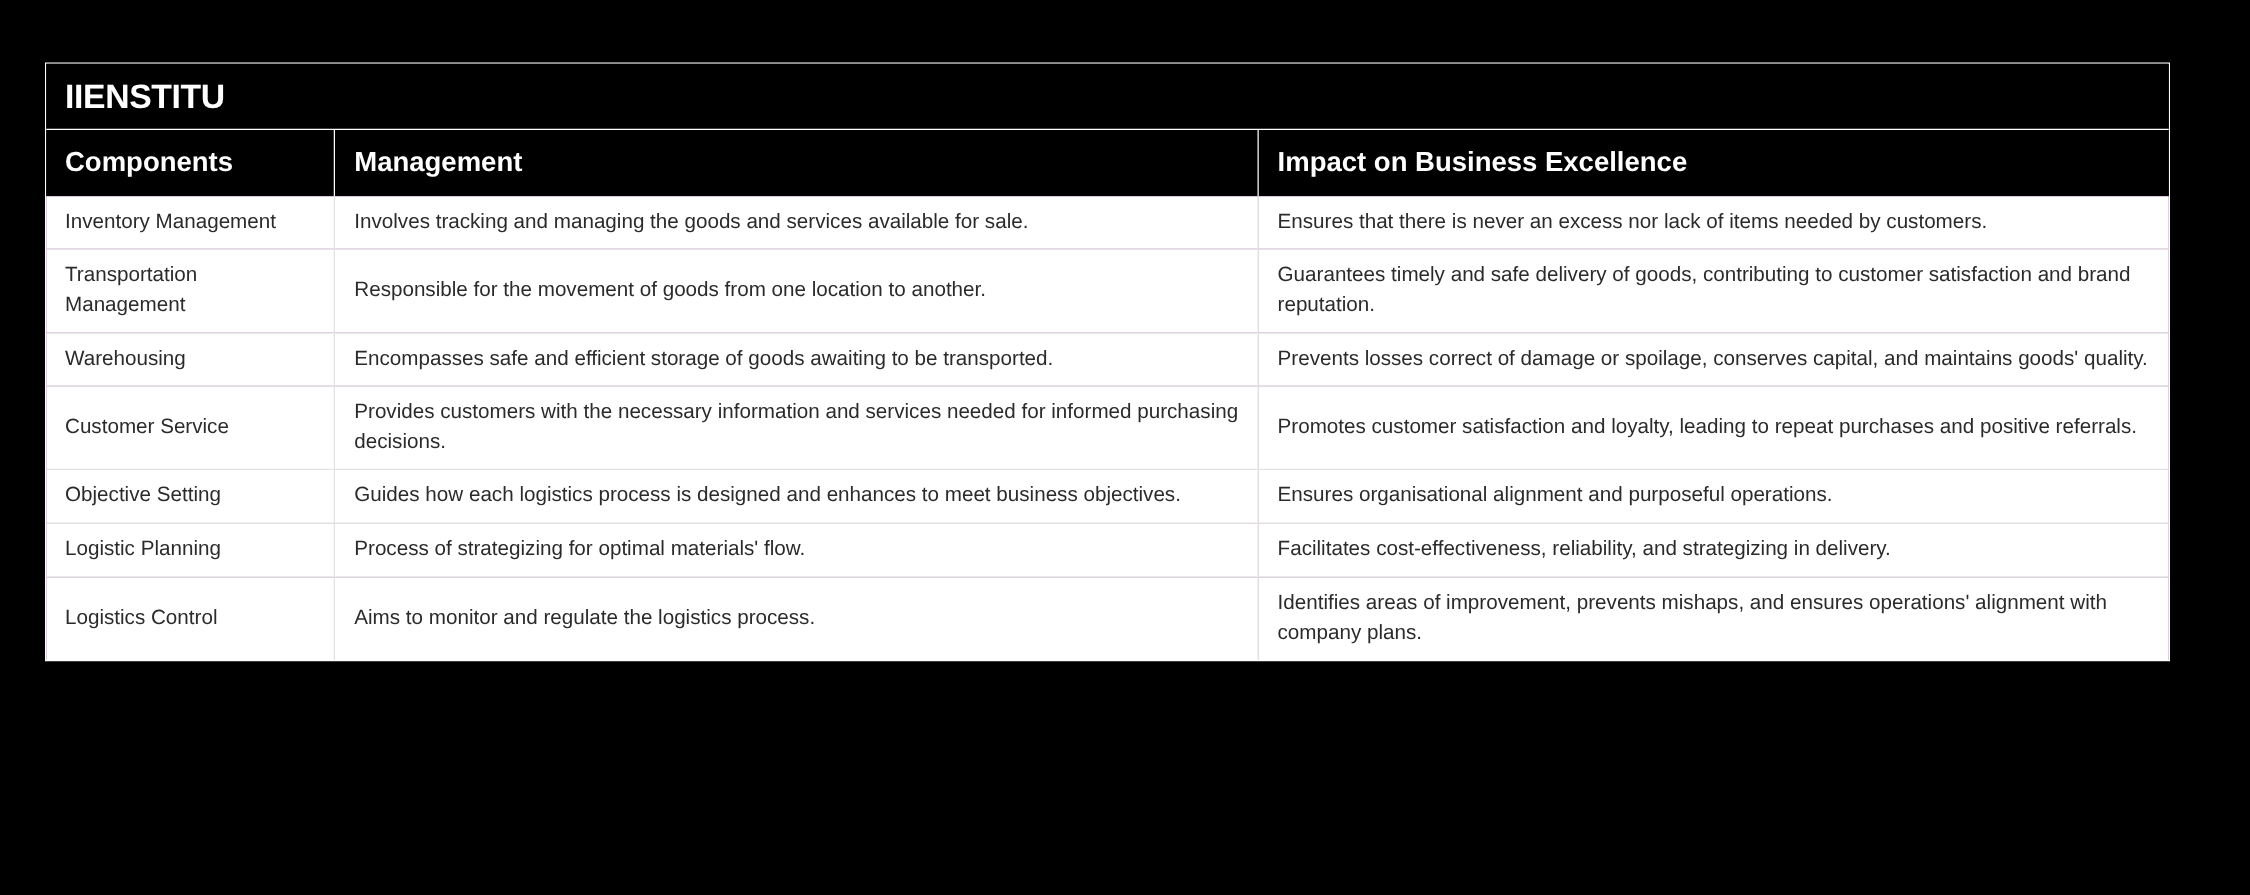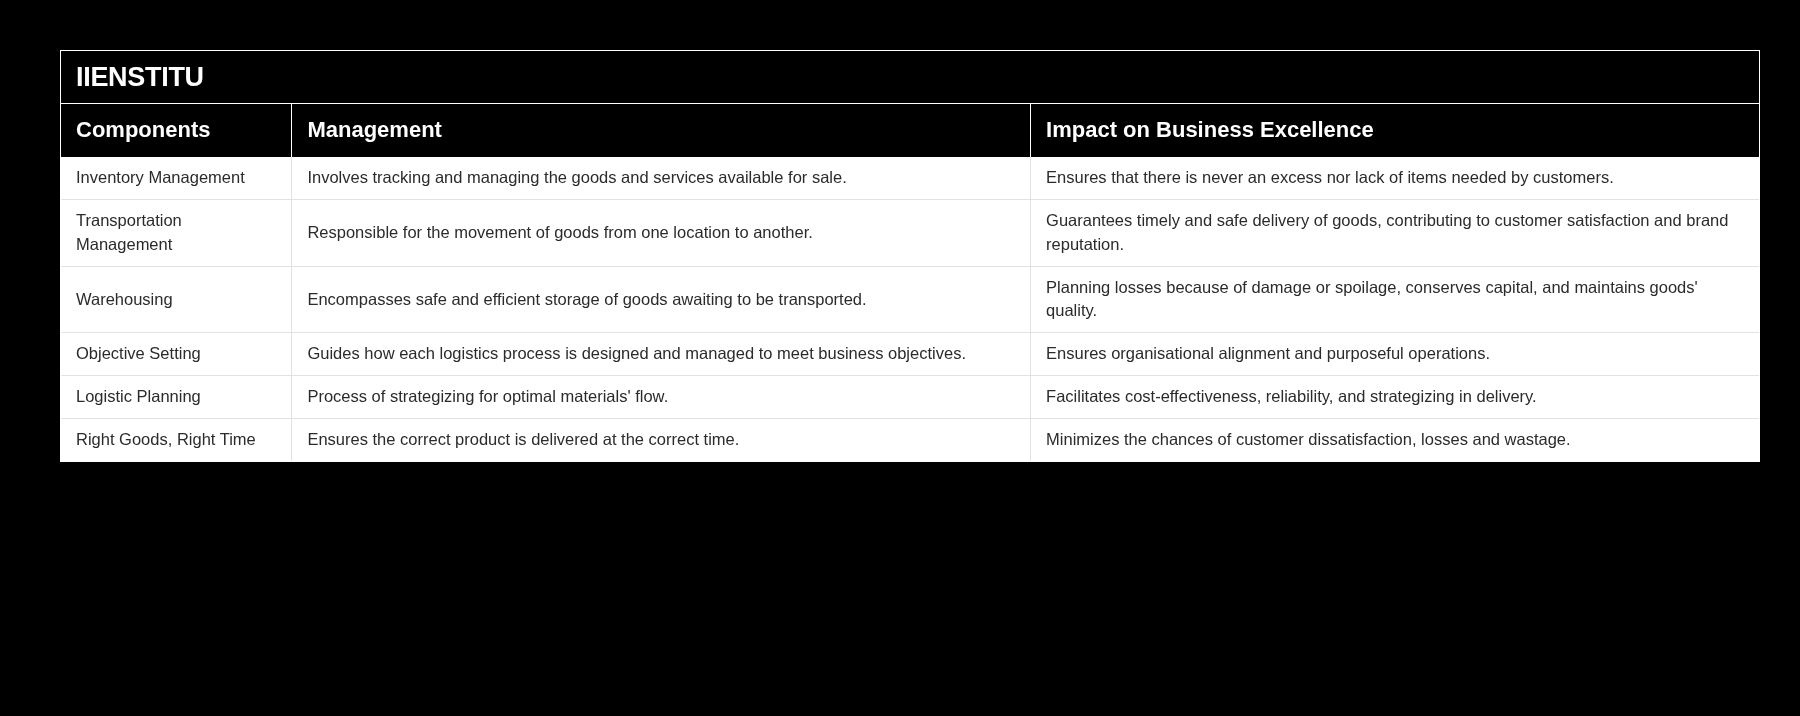--- a/index.html
+++ b/index.html
@@ -4,21 +4,21 @@
 <style>
   * { margin: 0; padding: 0; box-sizing: border-box; }
   html, body {
     width: 1800px; height: 716px;
     background: #000000;
     font-family: "Liberation Sans", sans-serif;
     overflow: hidden;
   }
   .container {
     position: absolute;
-    left: 60px; top: 50px;
+    left: 36px; top: 50px;
     width: 1700px;
     background: #000000;
     border: 1px solid #ffffff;
   }
   .title-bar {
     background: #000000;
     color: #ffffff;
     font-size: 27px;
     font-weight: bold;
     letter-spacing: -0.3px;
@@ -87,32 +87,37 @@
         <td>Ensures that there is never an excess nor lack of items needed by customers.</td>
       </tr>
       <tr>
         <td>Transportation Management</td>
         <td>Responsible for the movement of goods from one location to another.</td>
         <td>Guarantees timely and safe delivery of goods, contributing to customer satisfaction and brand reputation.</td>
       </tr>
       <tr>
         <td>Warehousing</td>
         <td>Encompasses safe and efficient storage of goods awaiting to be transported.</td>
-        <td>Planning losses because of damage or spoilage, conserves capital, and maintains goods' quality.</td>
+        <td>Prevents losses correct of damage or spoilage, conserves capital, and maintains goods' quality.</td>
+      </tr>
+      <tr>
+        <td>Customer Service</td>
+        <td>Provides customers with the necessary information and services needed for informed purchasing decisions.</td>
+        <td>Promotes customer satisfaction and loyalty, leading to repeat purchases and positive referrals.</td>
       </tr>
       <tr>
         <td>Objective Setting</td>
-        <td>Guides how each logistics process is designed and managed to meet business objectives.</td>
+        <td>Guides how each logistics process is designed and enhances to meet business objectives.</td>
         <td>Ensures organisational alignment and purposeful operations.</td>
       </tr>
       <tr>
         <td>Logistic Planning</td>
         <td>Process of strategizing for optimal materials' flow.</td>
         <td>Facilitates cost-effectiveness, reliability, and strategizing in delivery.</td>
       </tr>
       <tr>
-        <td>Right Goods, Right Time</td>
-        <td>Ensures the correct product is delivered at the correct time.</td>
-        <td>Minimizes the chances of customer dissatisfaction, losses and wastage.</td>
+        <td>Logistics Control</td>
+        <td>Aims to monitor and regulate the logistics process.</td>
+        <td>Identifies areas of improvement, prevents mishaps, and ensures operations' alignment with company plans.</td>
       </tr>
     </tbody>
   </table>
 </div>
 
 </body></html>

